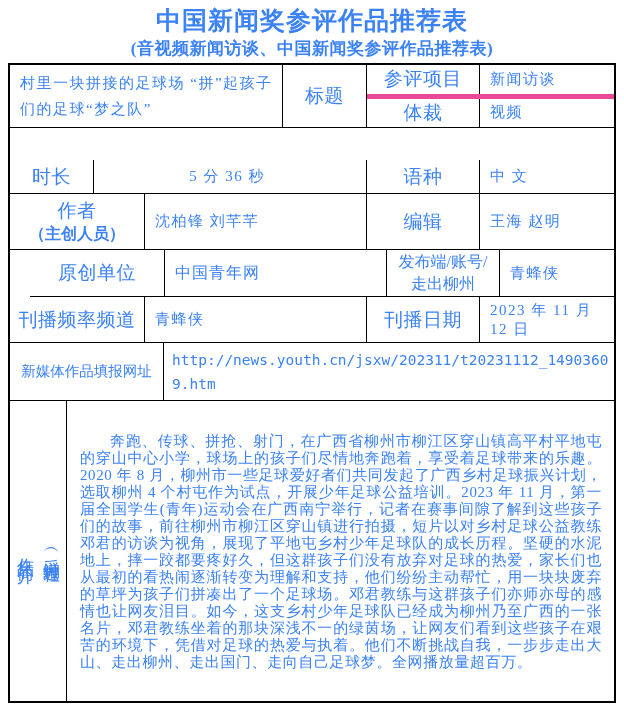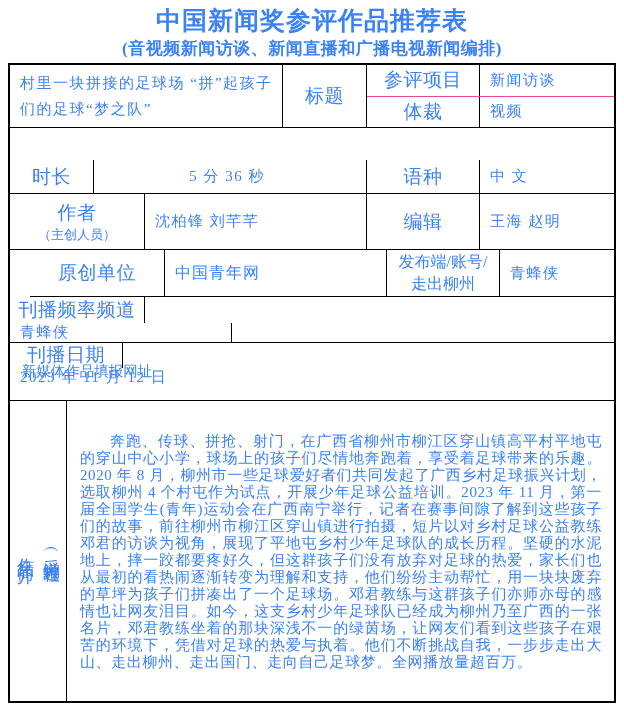--- a/index.html
+++ b/index.html
@@ -44,37 +44,37 @@
   .trow:last-child { border-bottom: none; }
   .cell { border-right: 1px solid #000; display: flex; align-items: center; }
   .cell:last-child { border-right: none; }
   .label-cell { justify-content: center; text-align: center; flex-direction: column; font-size: 19px; letter-spacing: 0.5px; }
   .value-cell { padding-left: 10px; padding-right: 6px; font-size: 15px; letter-spacing: 1.5px; }
   
   .r1 { height: 63px; }
   .r2 { height: 34px; margin-top: 32px; }
   .r3 { height: 56px; }
   .r4 { height: 47px; margin-left: 20px; }
-  .r5 { height: 46px; flex-direction: column; }
+  .r5 { height: 46px; }
   .r6 { height: 58px; }
   .r7 { flex: 1; }
   .c-a1 { width: 84px; }   
   .c-b1 { width: 273px; }  
   .c-a2 { width: 135px; }  
   .c-b2 { width: 222px; }  
   .c-c  { width: 113px; }  
   .c-d  { flex: 1; }       
   .c-url-label { width: 154px; }
   .c-intro-label { width: 57px; }
   .right-stack { flex: 1; display: flex; flex-direction: column; }
-  .right-stack .subrow { flex: 1; display: flex; border-bottom: 1px solid #ec4899; }
+  .right-stack .subrow { flex: 1; display: flex; border-bottom: 5px solid #ec4899; }
   .right-stack .subrow:last-child { border-bottom: none; }
   .title-value { line-height: 26px; }
   .duration-value { justify-content: center; padding-left: 0; text-align: center; }
-  .label-sub { font-size: 13px; letter-spacing: 0; }
+  .label-sub { font-size: 16px; letter-spacing: 0; font-weight: bold; }
   .platform-label-text { font-size: 16px; line-height: 22px; letter-spacing: 0; }
   .url-label-text { font-size: 14.5px; letter-spacing: 0; }
   .url-value {
     font-family: "DejaVu Sans Mono", "Liberation Mono", monospace;
     font-size: 14.5px;
     letter-spacing: 0;
     line-height: 24px;
     word-break: break-all;
     padding-left: 8px;
     padding-right: 4px;
@@ -99,21 +99,21 @@
     text-align: justify;
   }
   .intro-body-cell p { text-indent: 2em; }
 </style>
 </head>
 <body>
 
 <div class="page">
 
   <div class="doc-title">中国新闻奖参评作品推荐表</div>
-  <div class="doc-subtitle">(音视频新闻访谈、新闻直播和广播电视新闻编排)</div>
+  <div class="doc-subtitle">(音视频新闻访谈、中国新闻奖参评作品推荐表)</div>
 
   <div class="form-table">
 
     <div class="trow r1">
       <div class="cell value-cell title-value c-b1">村里一块拼接的足球场 “拼”起孩子们的足球“梦之队”</div>
       <div class="cell label-cell c-a1">标题</div>
       <div class="right-stack">
         <div class="subrow">
           <div class="cell label-cell c-c">参评项目</div>
           <div class="cell value-cell c-d">新闻访谈</div>
@@ -156,20 +156,21 @@
       <div class="cell label-cell c-a2">刊播频率频道</div>
       <div class="cell value-cell c-b2">青蜂侠</div>
       <div class="cell label-cell c-c">刊播日期</div>
       <div class="cell value-cell c-d">2023 年 11 月 12 日</div>
     </div>
 
     <div class="trow r6">
       <div class="cell label-cell c-url-label">
         <span class="url-label-text">新媒体作品填报网址</span>
       </div>
+      <div class="cell value-cell url-value c-d">http://news.youth.cn/jsxw/202311/t20231112_14903609.htm</div>
     </div>
 
     <div class="trow r7">
       <div class="cell intro-label-cell c-intro-label">
         <div class="vcols">
           <span class="vtext">作品简介</span>
           <span class="vtext">（采编过程）</span>
         </div>
       </div>
       <div class="cell intro-body-cell c-d">

